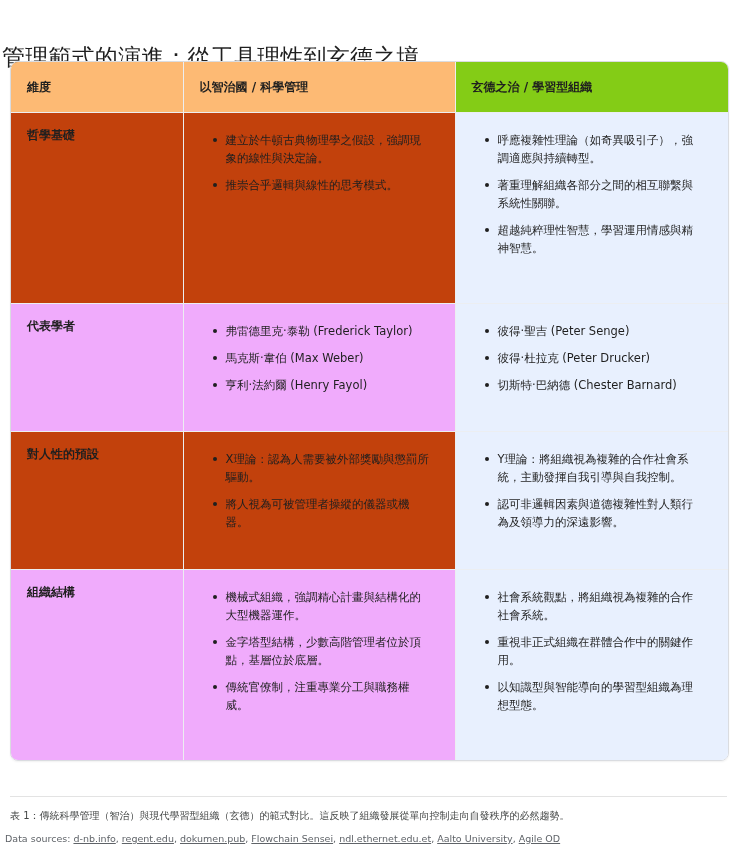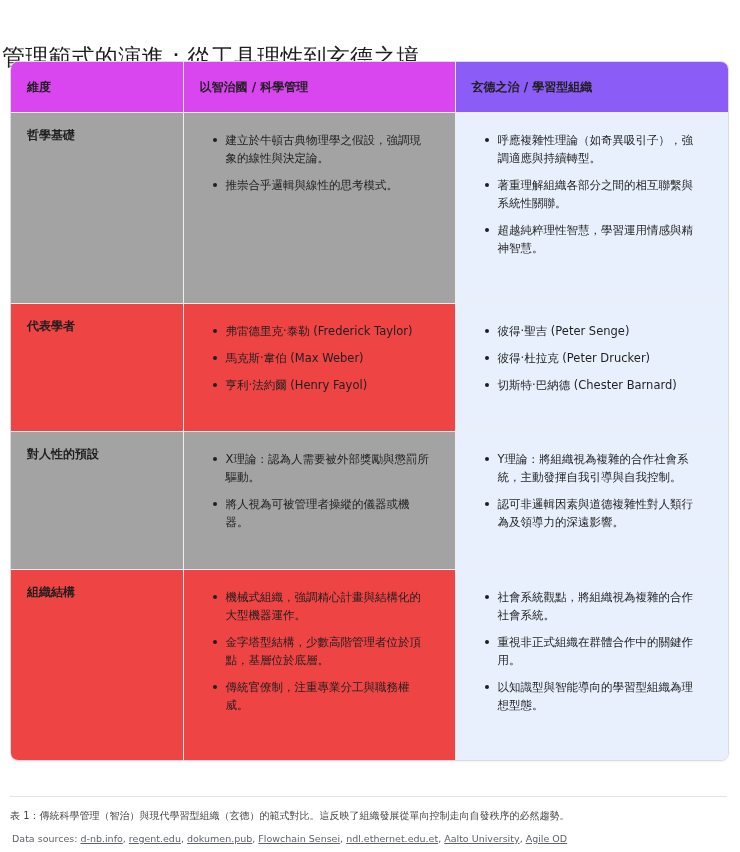--- a/index.html
+++ b/index.html
@@ -24,42 +24,42 @@
   col.c3 { width: 273px; }
   th, td {
     vertical-align: top; text-align: left;
     border-bottom: 1px solid #eceef1; border-right: 1px solid #eceef1;
     font-size: 11.5px; line-height: 18px;
   }
   th:last-child, td:last-child { border-right: none; }
   tr:last-child td { border-bottom: none; }
   thead th {
     height: 50px; padding: 0 16px; vertical-align: middle;
-    font-weight: 700; background: #d946ef; color: #1f1f1f; font-size: 12px;
+    font-weight: 700; background: #fdba74; color: #1f1f1f; font-size: 12px;
   }
-  thead th.hl { background: #8b5cf6; }
+  thead th.hl { background: #84cc16; }
   tbody td { padding: 10px 16px 10px 16px; }
   tbody td.dim { font-weight: 700; padding-top: 13px; font-size: 12px; }
-  tbody tr.odd td { background: #a3a3a3; }
-  tbody tr.even td { background: #ef4444; }
+  tbody tr.odd td { background: #c2410c; }
+  tbody tr.even td { background: #f0abfc; }
   tbody td.hl { background: #e8f0fe !important; }
   ul { margin: 8px; padding: 0 0 0 18px; list-style: none; }
   li { position: relative; margin: 3px 0 9px 0; color: #1f1f1f; }
   li::before {
     content: ""; position: absolute; left: -13px; top: 7px;
     width: 4px; height: 4px; border-radius: 50%; background: #1f1f1f;
   }
   .footer-line {
     position: absolute; left: 10px; top: 796px; width: 717px; height: 1px; background: #e3e3e3;
   }
   .caption {
     position: absolute; left: 10px; top: 809px; font-size: 10px; color: #444746; white-space: nowrap;
   }
   .sources {
-    position: absolute; left: 12px; top: 833px; font-size: 9.5px; color: #5f6368; white-space: nowrap;
+    position: absolute; left: 5px; top: 833px; font-size: 9.5px; color: #5f6368; white-space: nowrap;
   }
   .sources a { color: #5f6368; text-decoration: underline; }
 </style>
 </head>
 <body>
 
 <div class="title">管理範式的演進：從工具理性到玄德之境</div>
 
 <div class="table-wrap">
   <table>

